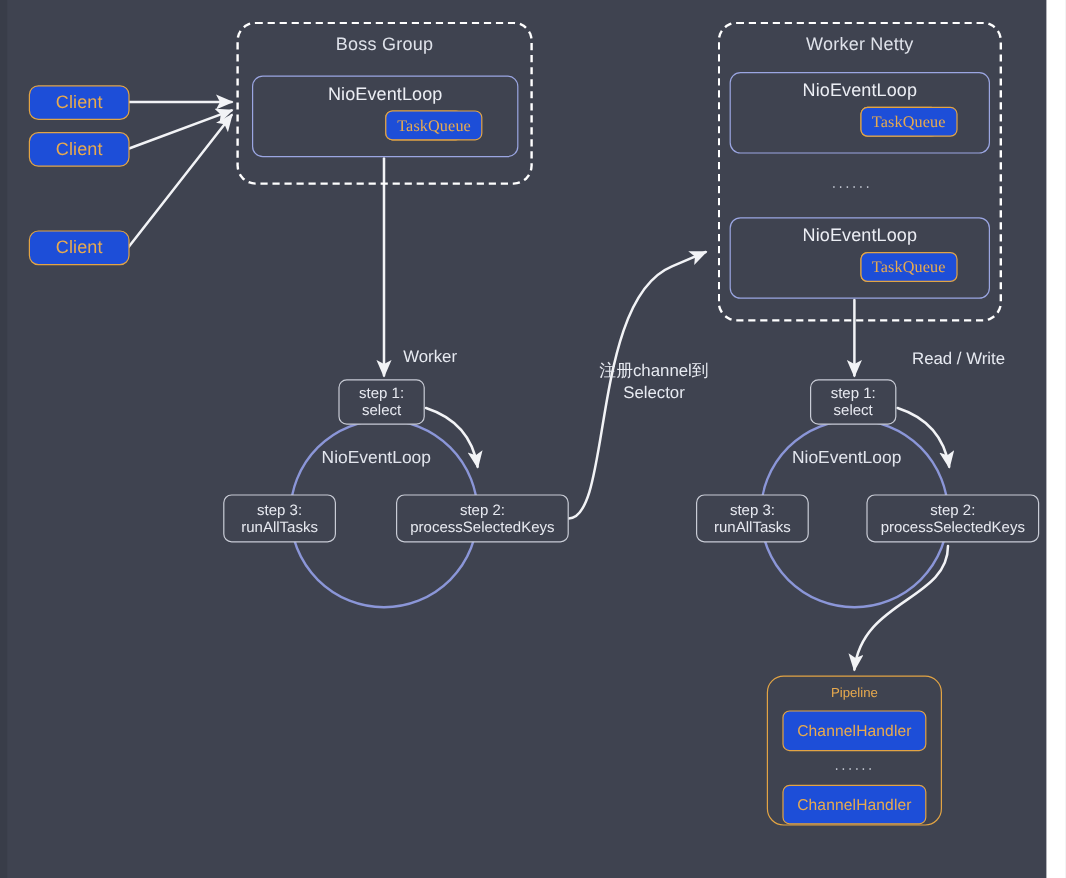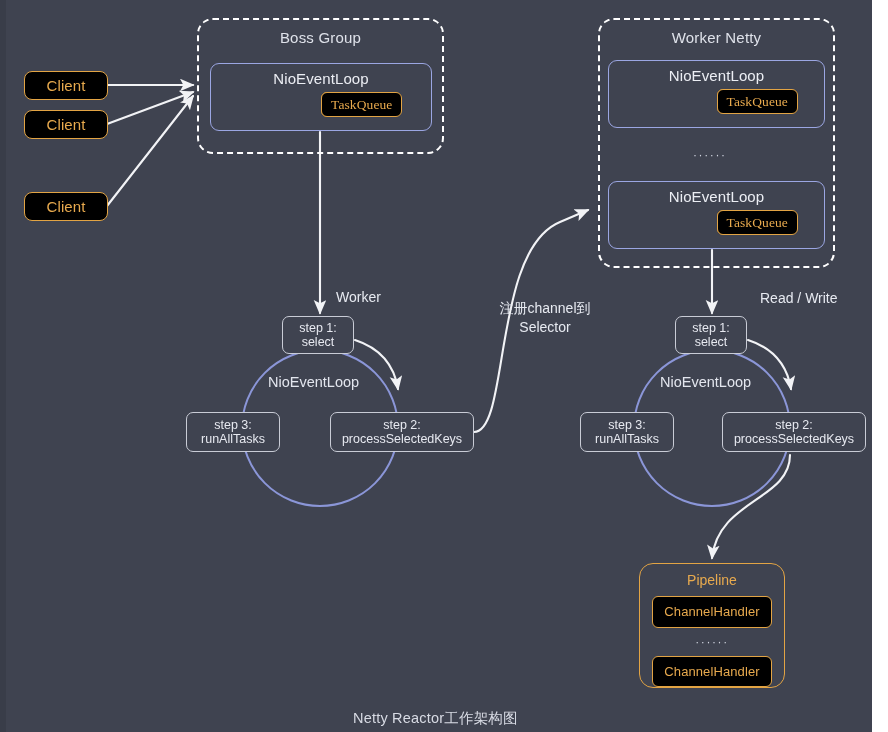--- a/index.html
+++ b/index.html
@@ -42,21 +42,21 @@
 
   
   .node {
     position: absolute;
     box-sizing: border-box;
     display: flex;
     flex-direction: column;
     align-items: center;
     justify-content: center;
     text-align: center;
-    background: #000000;
+    background: #1d4ed8;
   }
 
   
   .pill {
     border: 1.6px solid #e2a444;
     border-radius: 7px;
     color: #e8aa4e;
     font-size: 14.5px;
     letter-spacing: .1px;
   }
@@ -122,21 +122,21 @@
     box-sizing: border-box;
     border: 1.8px solid #e2a444;
     border-radius: 14px;
     background: #3f4350;
     display: flex;
     flex-direction: column;
     align-items: center;
   }
   .pipeline .ttl {
     color: #e8aa4e;
-    font-size: 14px;
+    font-size: 11px;
     margin-top: 8px;
   }
 
   
   .step {
     position: absolute;
     box-sizing: border-box;
     border: 1.4px solid #c9ccd6;
     border-radius: 7px;
     background: #3f4350;
@@ -309,14 +309,13 @@
     <span class="ttl">Pipeline</span>
     <div class="node pill handler" style="position:relative; left:0; top:0; width:120px; margin-top:8px;">
       <span>ChannelHandler</span>
     </div>
     <div class="dots" style="position:relative; left:0; top:0; margin-top:7px;">······</div>
     <div class="node pill handler" style="position:relative; left:0; top:0; width:120px; margin-top:7px;">
       <span>ChannelHandler</span>
     </div>
   </div>
 
-  <div class="caption" style="left:353px; top:709px;">Netty Reactor工作架构图</div>
 </div>
 
 </body></html>

